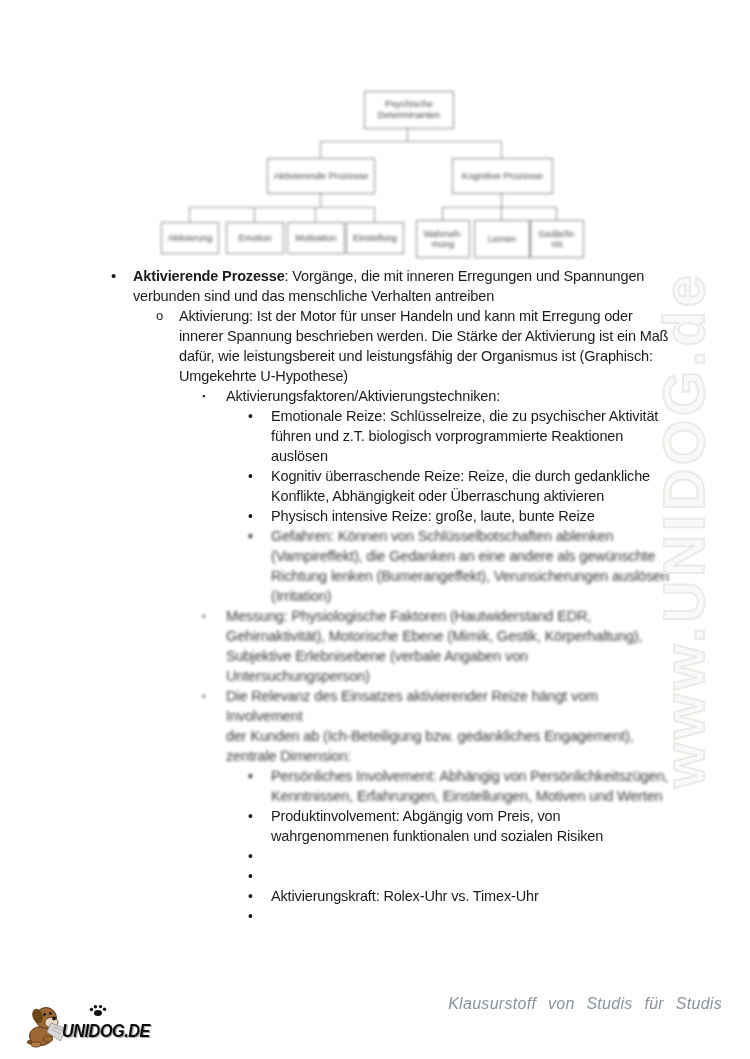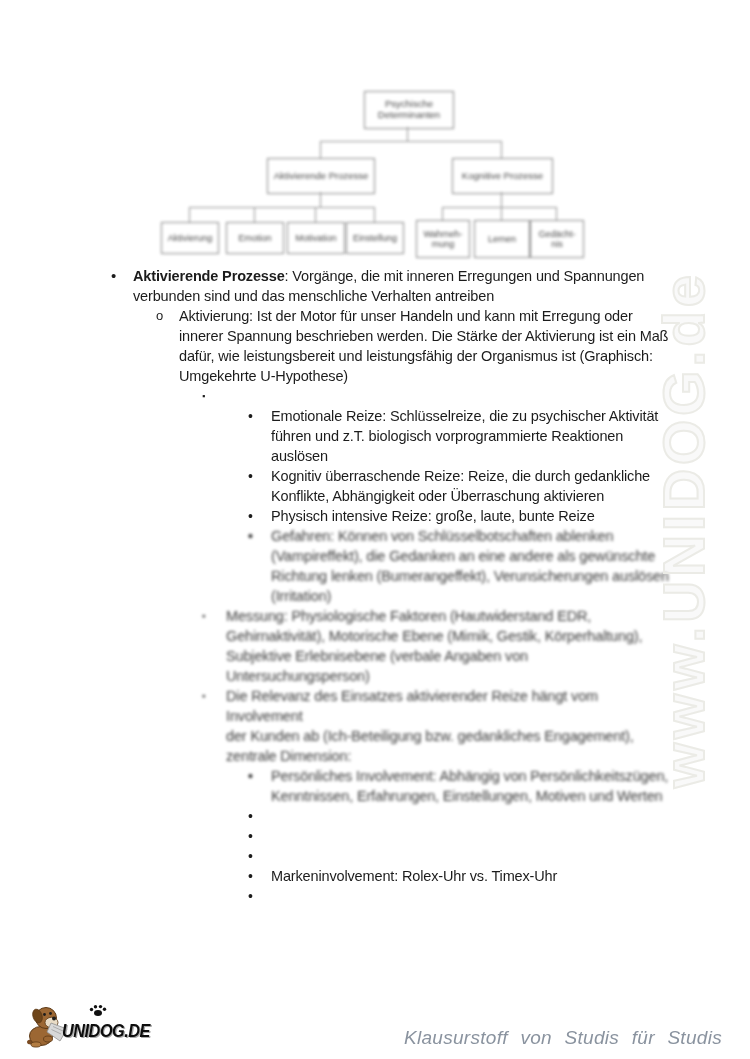--- a/index.html
+++ b/index.html
@@ -37,22 +37,22 @@
     position:absolute; left:650px; top:788px; width:560px;
     transform:rotate(-90deg); transform-origin:0 0;
     font-size:58px; font-weight:700; letter-spacing:4px;
     color:rgba(160,160,150,0.06);
     -webkit-text-stroke:2px #ebebe6;
     pointer-events:none; user-select:none;
   }
 
   
   .logo { position:absolute; left:24px; top:1002px; width:132px; height:50px; }
-  .tagline { position:absolute; right:28px; top:1027px;
-             font-style:italic; font-size:19px; color:#8a939f;
+  .tagline { position:absolute; right:28px; top:995px;
+             font-style:italic; font-size:16px; color:#8a939f;
              word-spacing:7px; letter-spacing:.3px; }
 </style>
 </head>
 <body>
 
 <div class="page">
 
   <div class="diagram">
     <div class="dbox" style="left:364px;top:91px;width:88px;height:36px;">Psychische
 Determinanten</div>
@@ -101,20 +101,21 @@
     <div class="row l2">
       <span class="marker">o</span>
       <div class="txt">Aktivierung: Ist der Motor für unser Handeln und kann mit Erregung oder
 innerer Spannung beschrieben werden. Die Stärke der Aktivierung ist ein Maß
 dafür, wie leistungsbereit und leistungsfähig der Organismus ist (Graphisch:
 Umgekehrte U-Hypothese)</div>
     </div>
 
     <div class="row l3">
       <span class="marker">▪</span>
+      <div class="txt">Aktivierungsfaktoren/Aktivierungstechniken:</div>
     </div>
 
     <div class="row l4">
       <span class="marker">•</span>
       <div class="txt">Emotionale Reize: Schlüsselreize, die zu psychischer Aktivität
 führen und z.T. biologisch vorprogrammierte Reaktionen
 auslösen</div>
     </div>
 
     <div class="row l4">
@@ -152,33 +153,35 @@
     </div>
 
     <div class="row l4 blurred">
       <span class="marker">•</span>
       <div class="txt">Persönliches Involvement: Abhängig von Persönlichkeitszügen,
 Kenntnissen, Erfahrungen, Einstellungen, Motiven und Werten</div>
     </div>
 
     <div class="row l4">
       <span class="marker">•</span>
-    </div>
-
-    <div class="row l4">
-      <span class="marker">•</span>
-    </div>
-
-    <div class="row l4">
-      <span class="marker">•</span>
-    </div>
-
-    <div class="row l4">
-      <span class="marker">•</span>
-      <div class="txt">Markeninvolvement: Rolex-Uhr vs. Timex-Uhr</div>
+      <div class="txt">Produktinvolvement: Abgängig vom Preis, von
+wahrgenommenen funktionalen und sozialen Risiken</div>
+    </div>
+
+    <div class="row l4">
+      <span class="marker">•</span>
+    </div>
+
+    <div class="row l4">
+      <span class="marker">•</span>
+    </div>
+
+    <div class="row l4">
+      <span class="marker">•</span>
+      <div class="txt">Aktivierungskraft: Rolex-Uhr vs. Timex-Uhr</div>
     </div>
 
     <div class="row l4">
       <span class="marker">•</span>
     </div>
 
   </div>
 
   <div class="watermark">www.UNIDOG.de</div>
 

